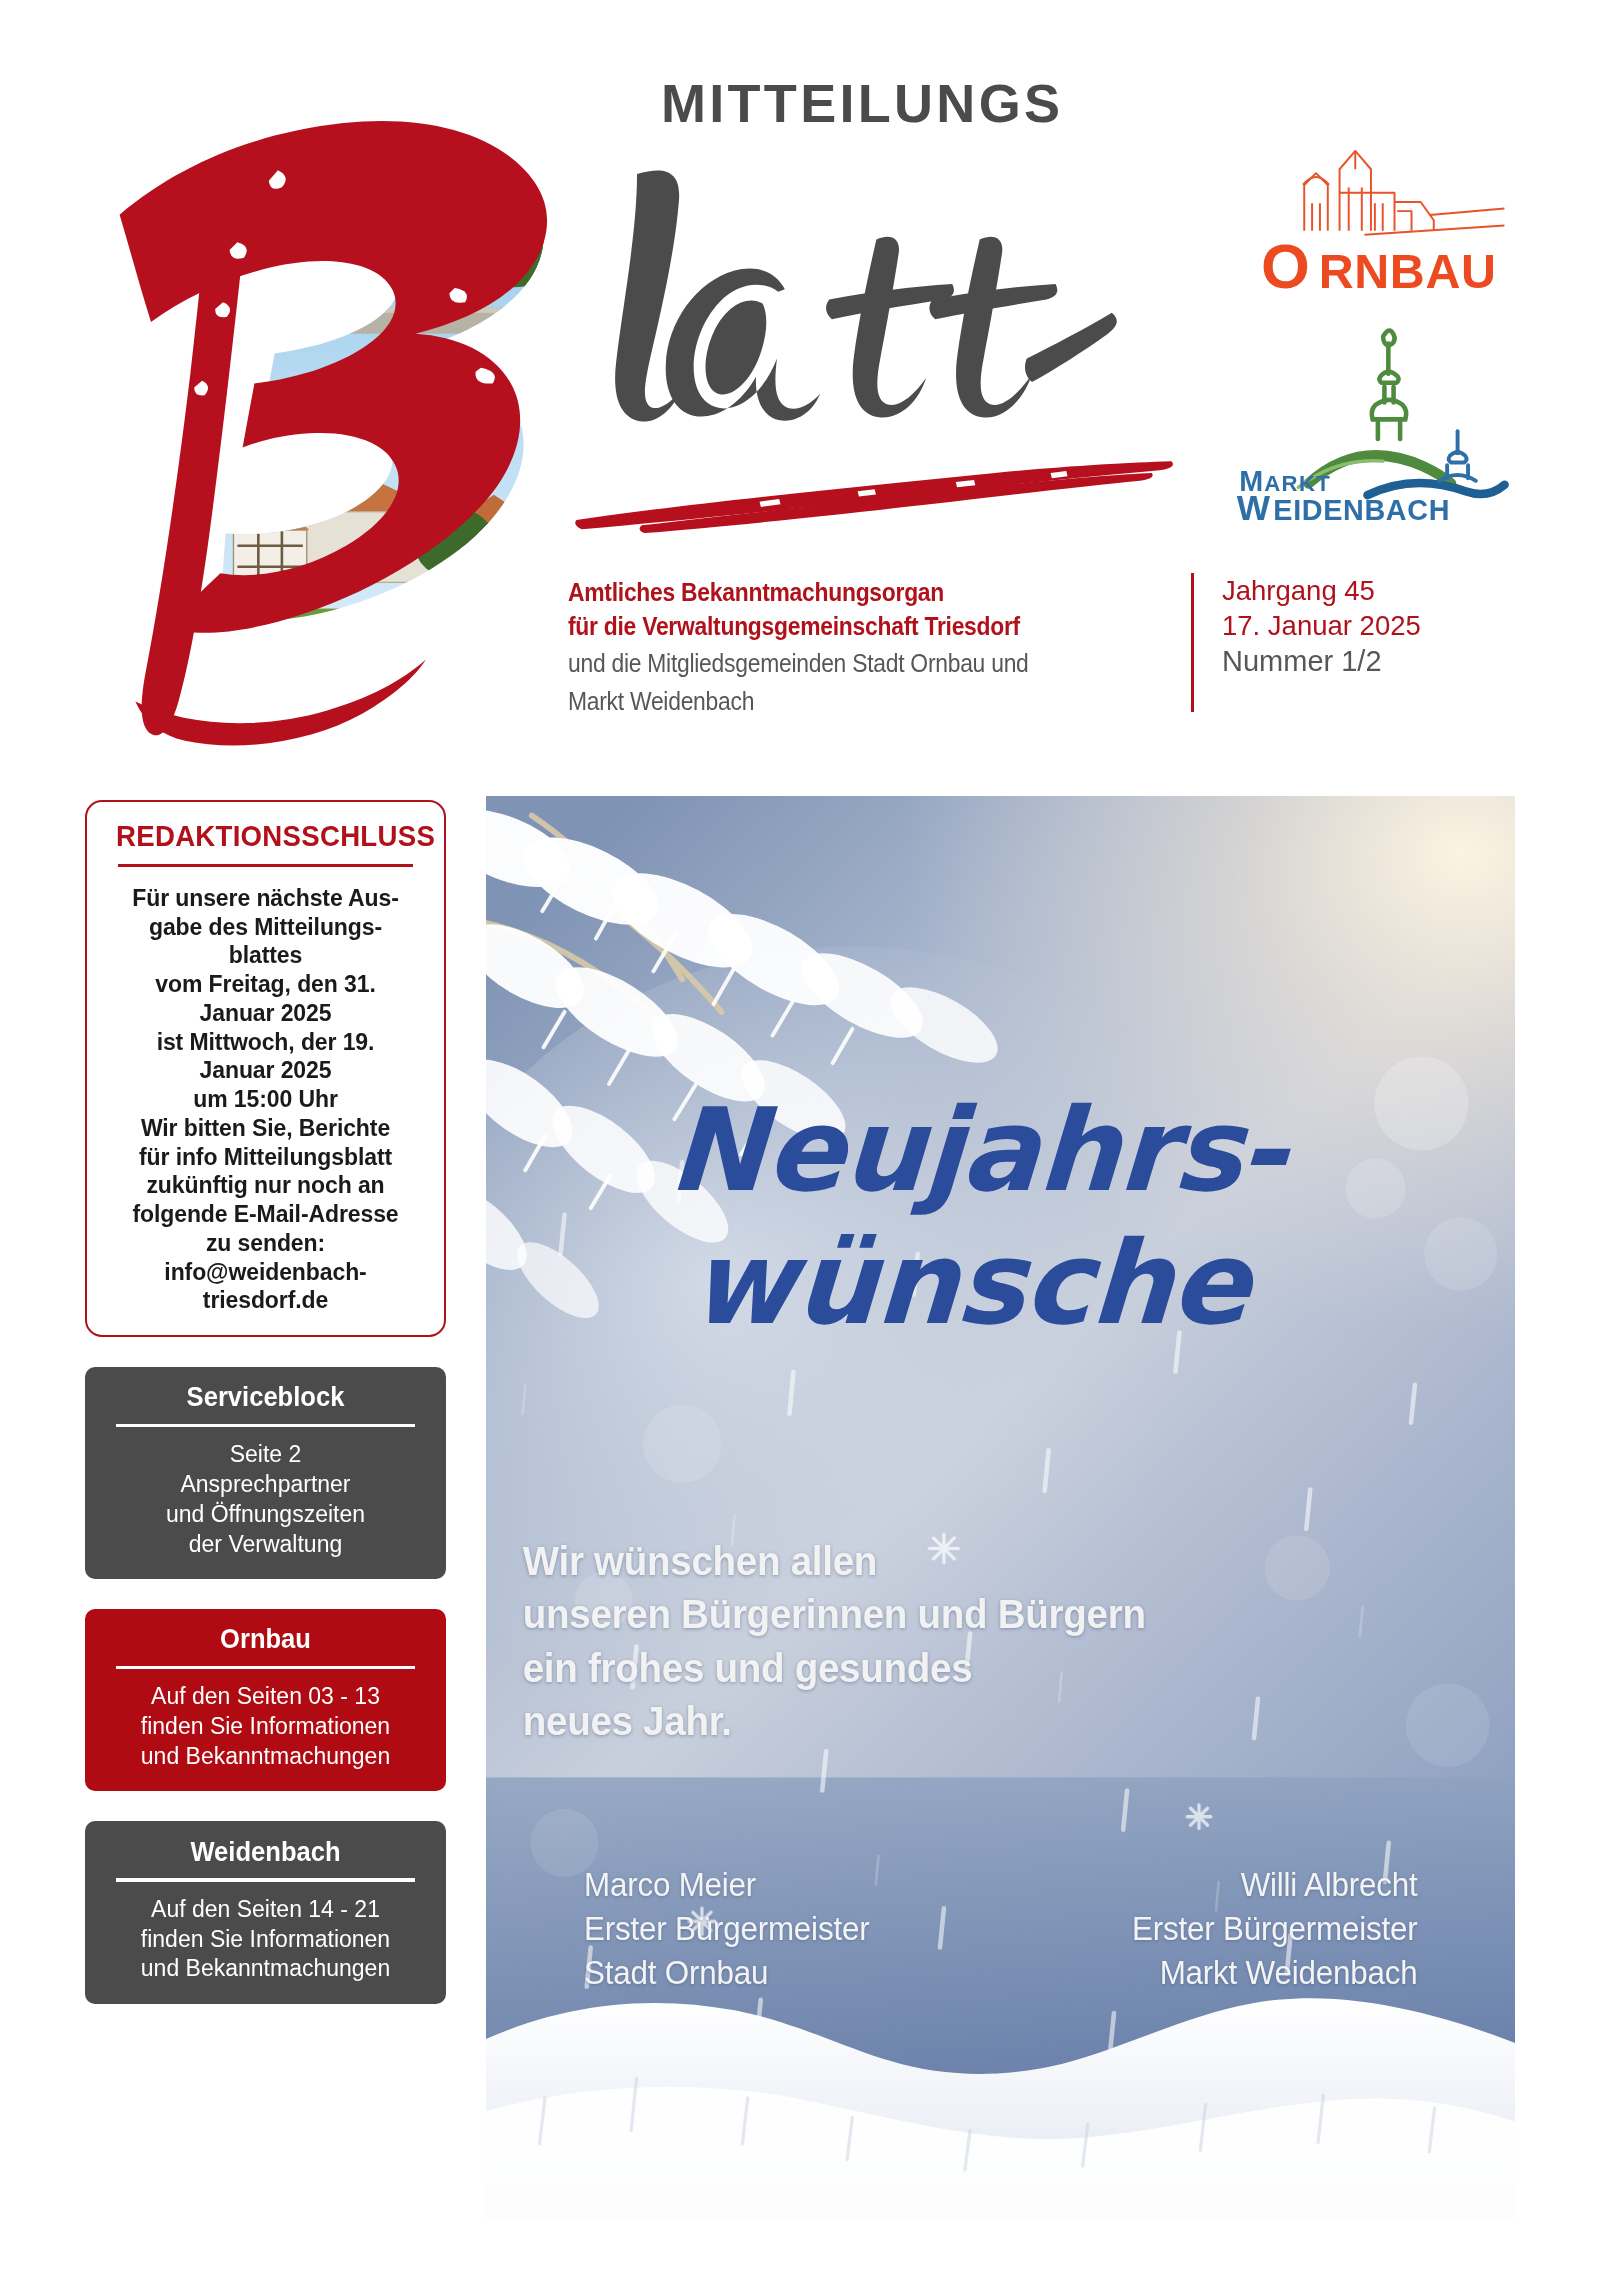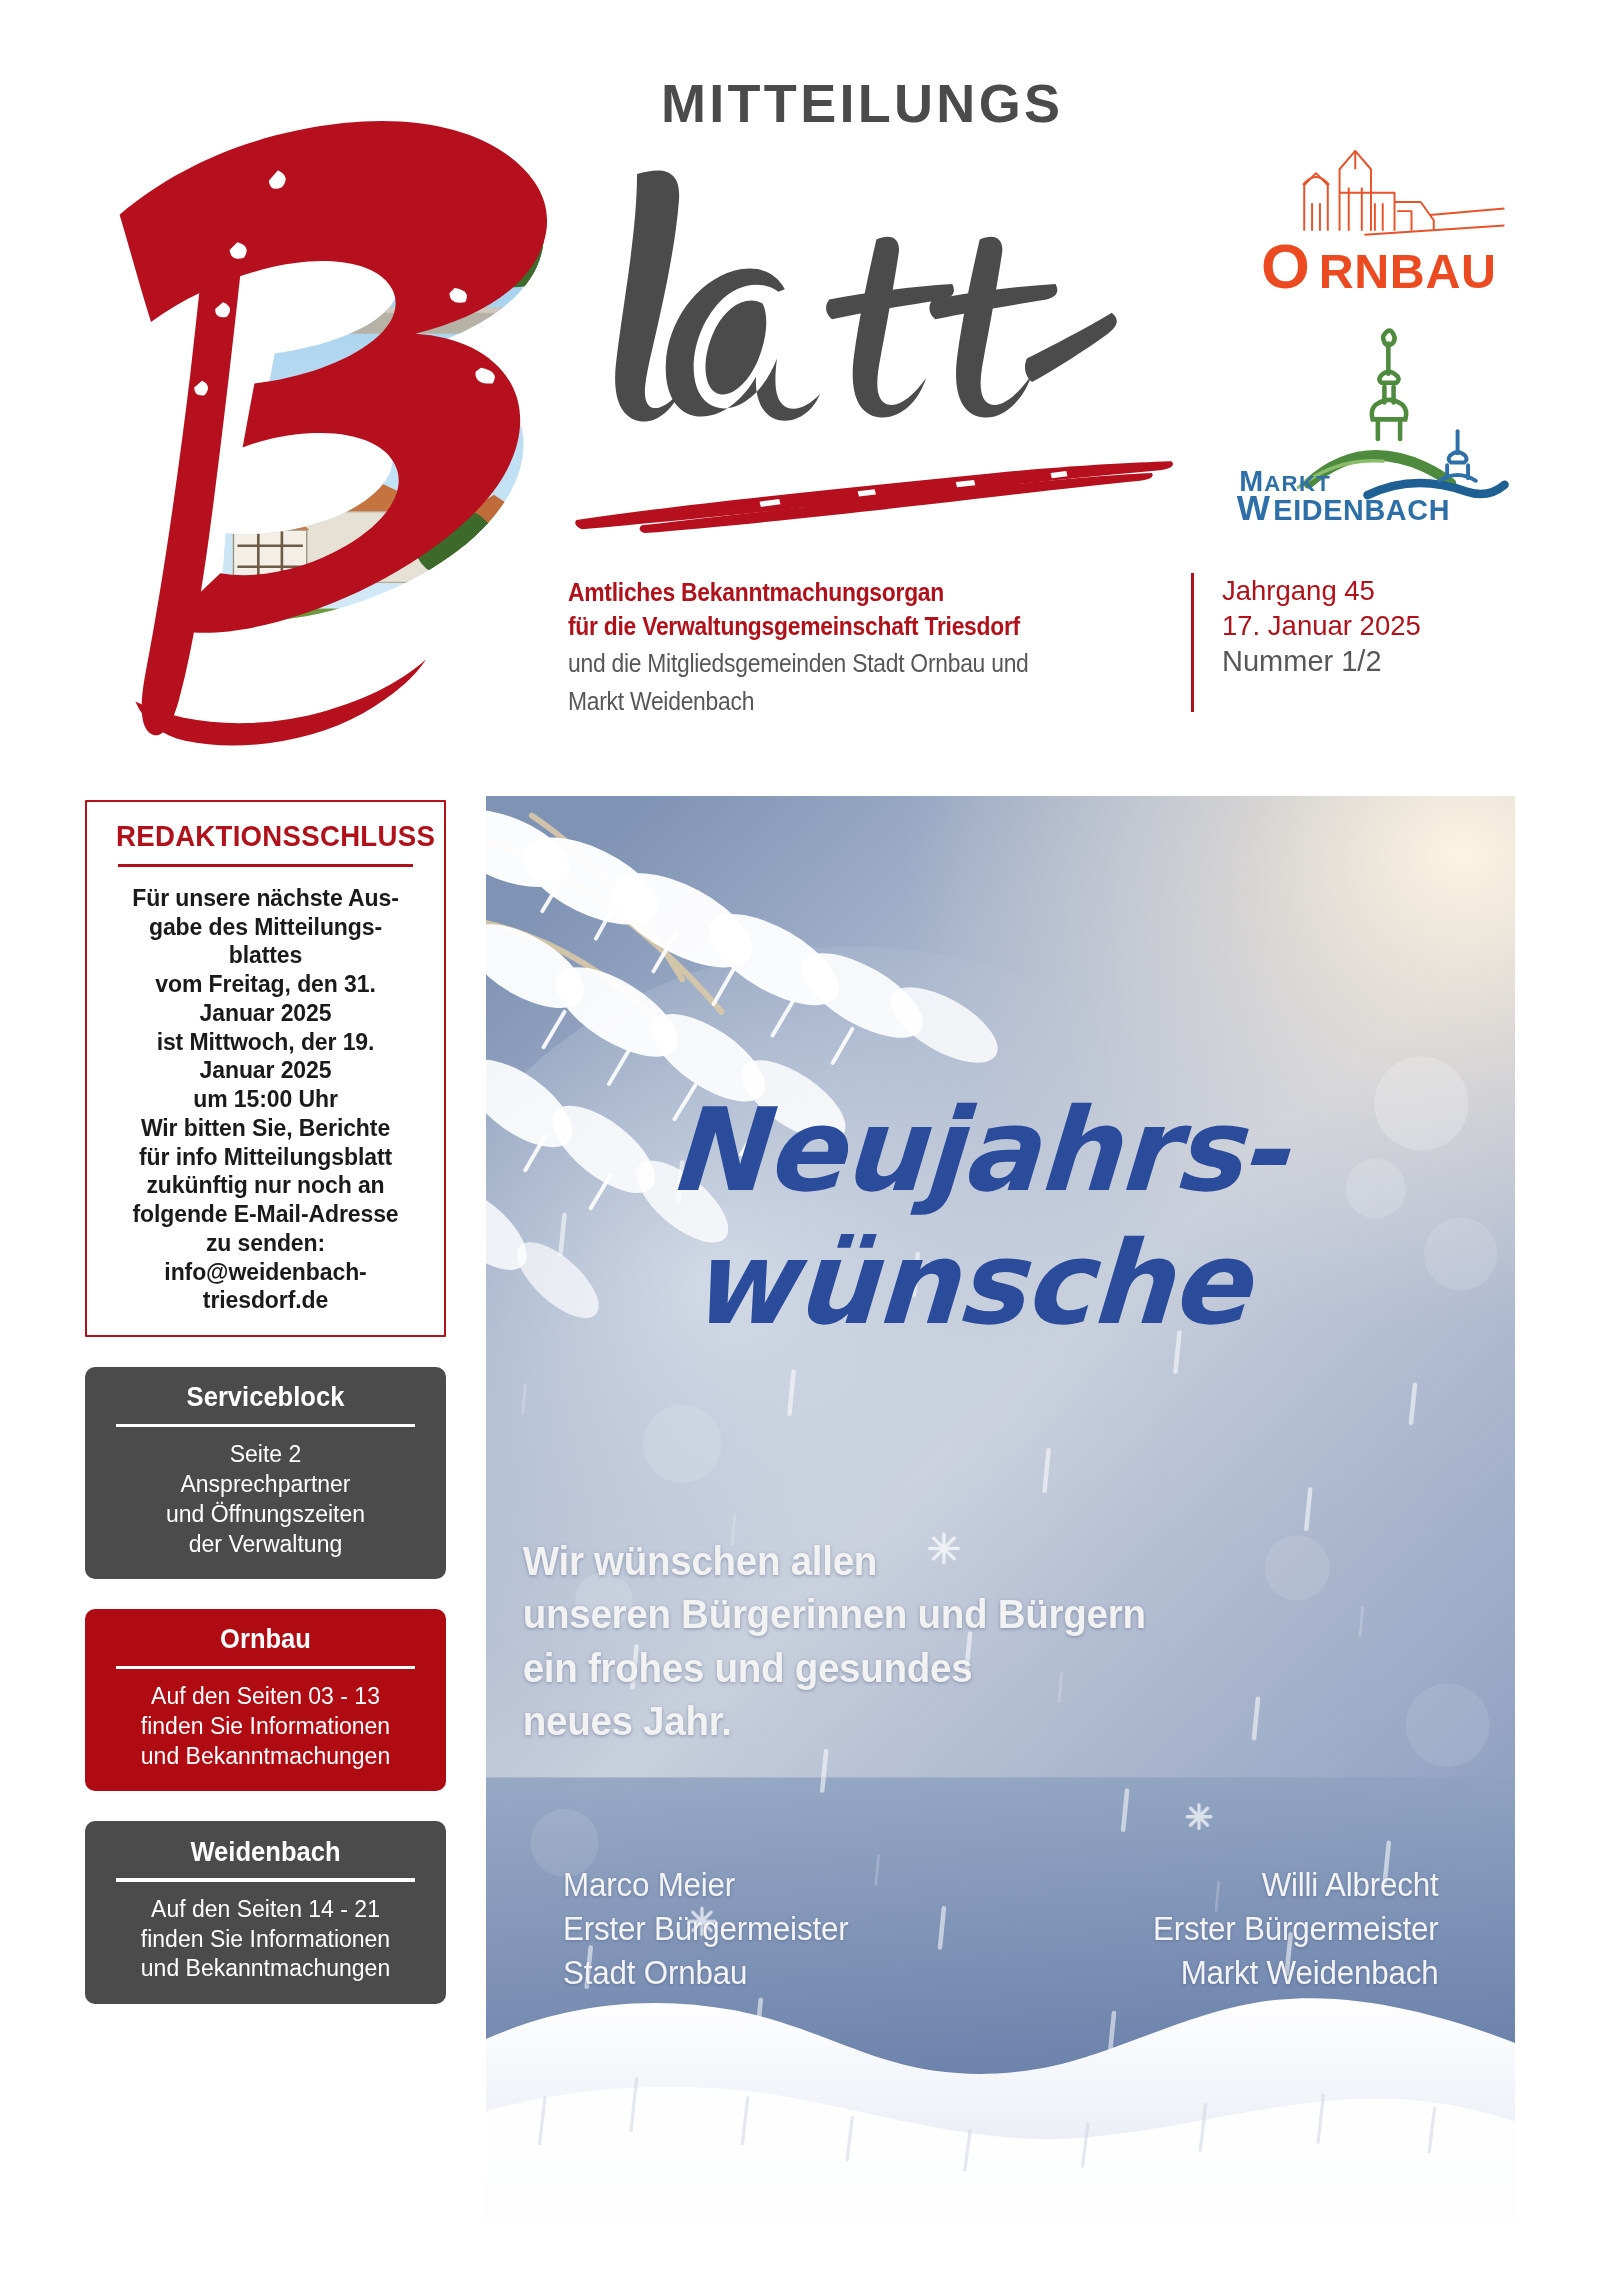--- a/index.html
+++ b/index.html
@@ -66,21 +66,21 @@
     position:absolute; left:1222px; top:573px; width:340px;
     font-family:"Liberation Sans", sans-serif;
   }
   #issueblock .red { color:#b0111b; font-weight:normal; font-size:27.5px; line-height:1.28; }
   #issueblock .grey { color:#57575a; font-size:29px; line-height:1.30; font-weight:normal; }
 
   
   #sidebar { position:absolute; left:85px; top:800px; width:361px; }
 
   .redbox {
-    border:2.6px solid #b0111b; border-radius:1px;
+    border:2.6px solid #b0111b; border-radius:17px;
     background:#fff; padding:17px 15.7px 19.6px 15.7px;
   }
   .redbox h2 {
     color:#b0111b; font-size:30px; font-weight:bold; text-align:center;
     letter-spacing:0.3px; font-family:"Liberation Sans Narrow","Liberation Sans", sans-serif;
     transform:scaleX(0.92);
   }
   .redbox .rule { height:3.3px; background:#b0111b; margin:10.5px 15.7px 17px 15.7px; }
   .redbox .body {
     text-align:center; font-weight:bold; font-size:23px; line-height:1.25;
@@ -128,21 +128,21 @@
   }
   #heroWish .ln {
     display:block; color:#f2f2f2; font-weight:bold; font-size:41px; line-height:1.30;
     letter-spacing:-0.3px;
     text-shadow:0 1.3px 3.9px rgba(40,60,100,0.40);
     transform:scaleX(0.94);
   }
 
   #heroSign {
     position:absolute; left:0; top:1067px; width:1029px; z-index:6;
-    display:flex; justify-content:space-between; padding:0 77px;
+    display:flex; justify-content:space-between; padding:0 98px;
     font-family:"Liberation Sans Narrow","Liberation Sans", sans-serif;
   }
   #heroSign .col { }
   #heroSign .col.right { text-align:right; }
   #heroSign .ln {
     display:block; color:#f4f4f4; font-size:33px; line-height:1.34; font-weight:normal;
     letter-spacing:-0.2px; text-shadow:0 1.3px 3.3px rgba(40,60,100,0.35);
     transform:scaleX(0.95);
   }
   #heroSign .col.right .ln { transform-origin:right center; }

